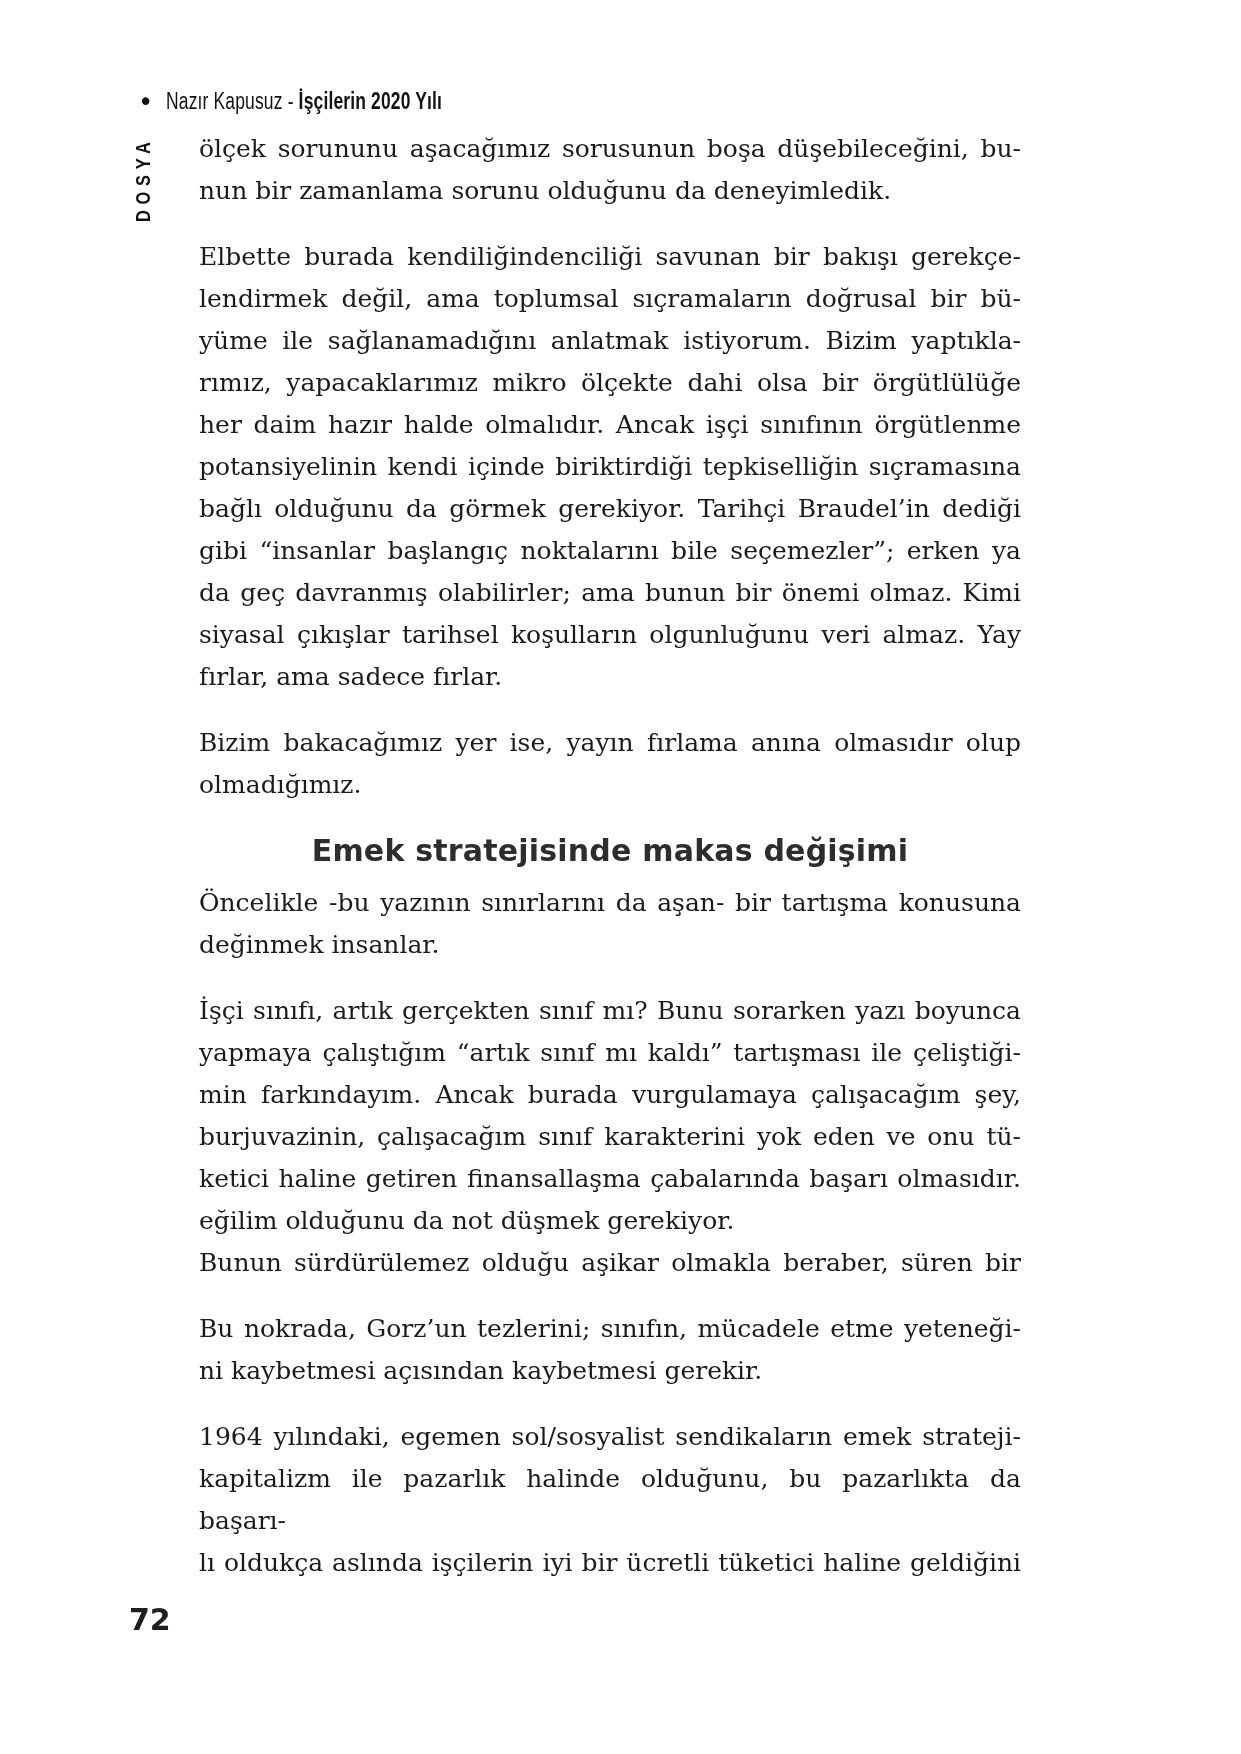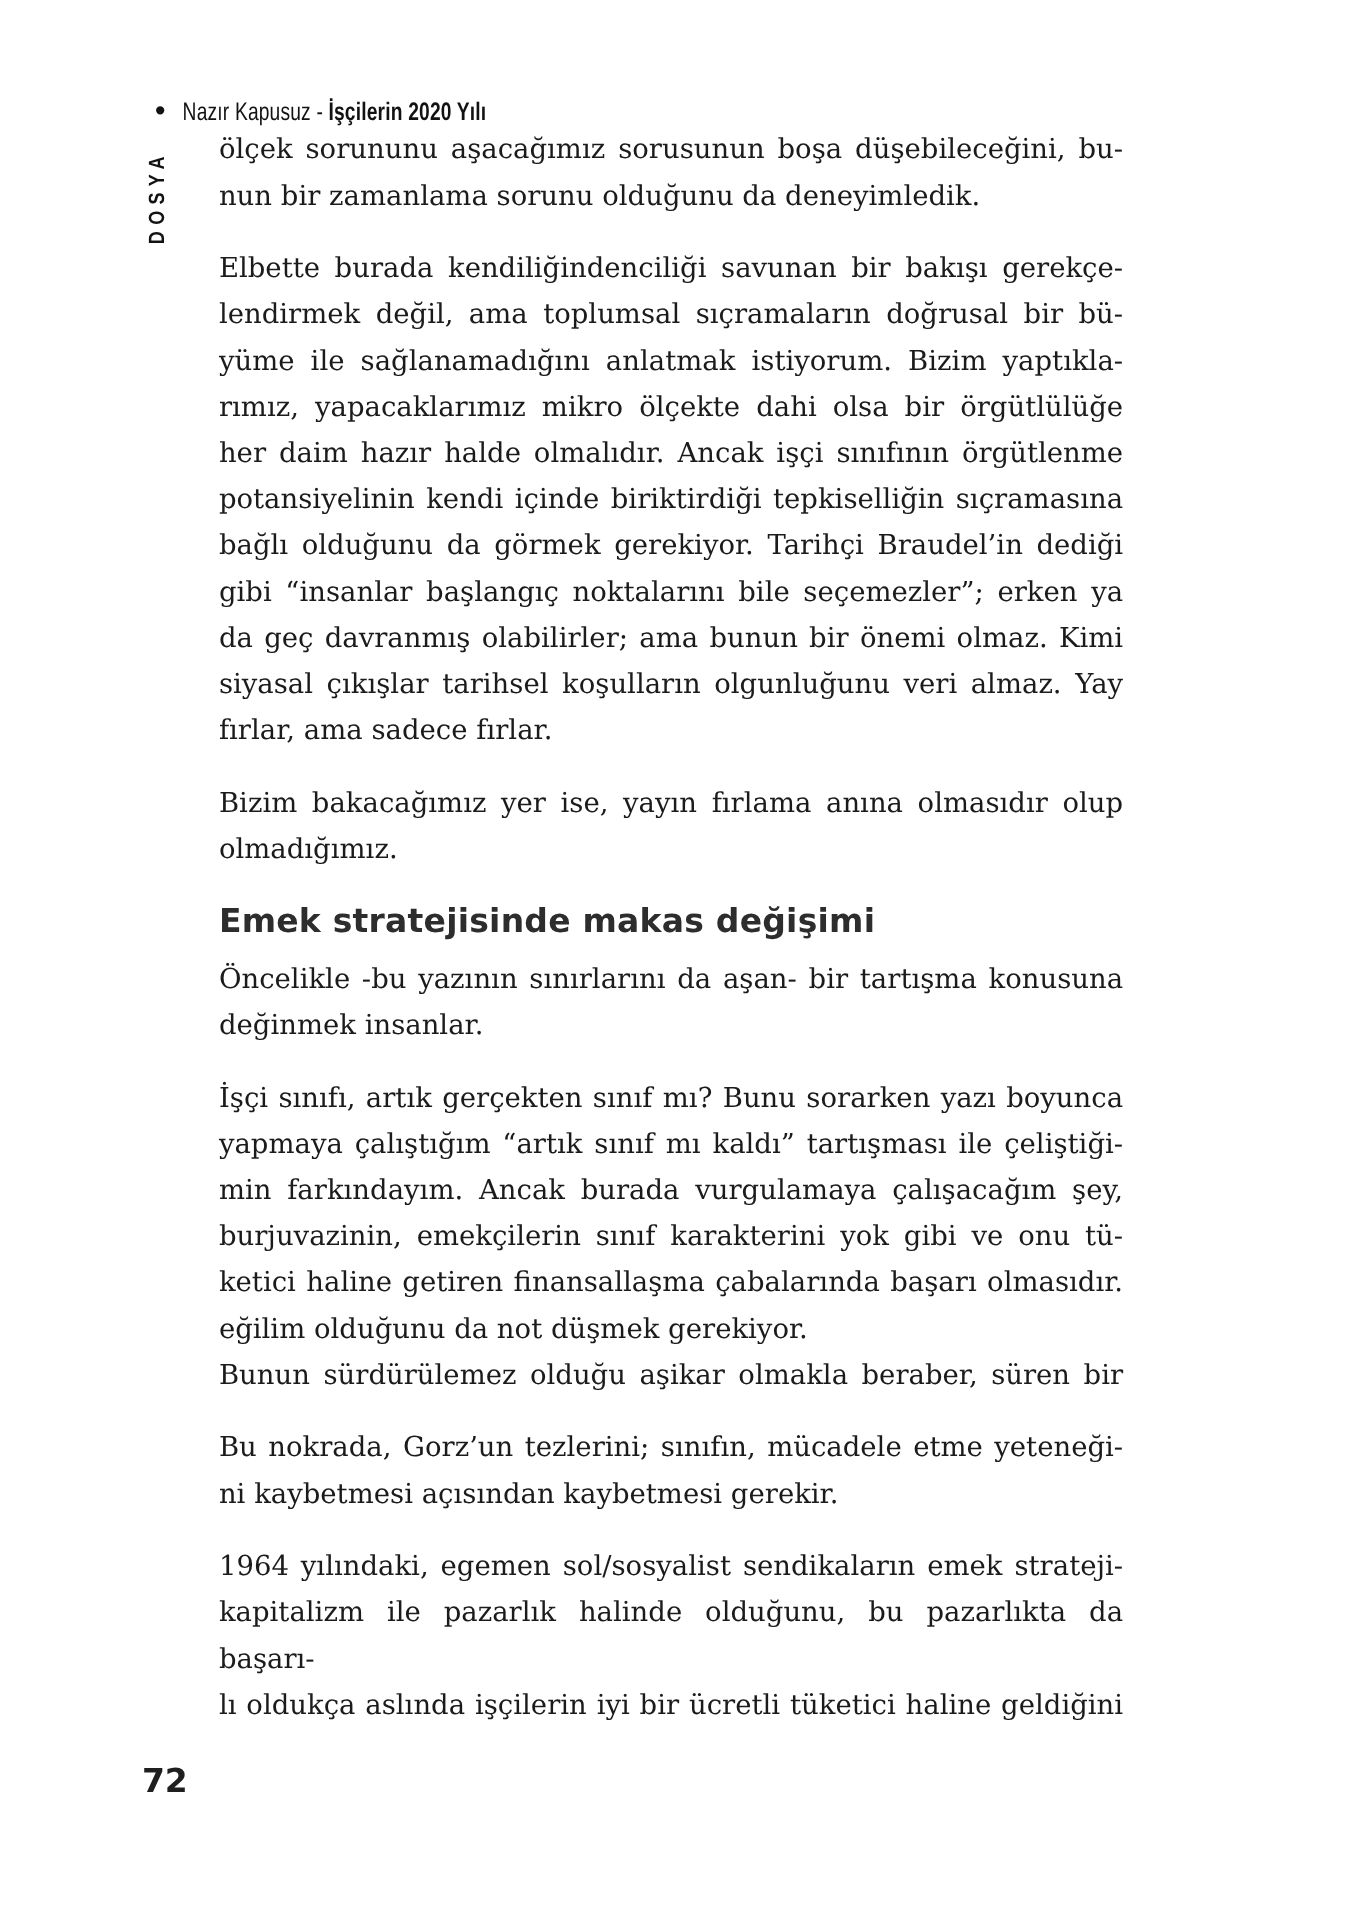--- a/index.html
+++ b/index.html
@@ -58,40 +58,41 @@
     font-weight: 700;
     font-size: 20px;
     letter-spacing: 7px;
     color: #121212;
   }
 
   
   .text-column {
     position: absolute;
     left: 199px;
-    top: 115px;
+    top: 128px;
     width: 822px;
     color: #1b1b1b;
     font-size: 25px;
     line-height: 42px;
   }
   .paragraph { margin: 0 0 24px 0; }
   .line {
     text-align: justify;
     text-align-last: justify;
   }
   .line.final { text-align-last: left; }
   .section-heading {
     font-family: "DejaVu Sans", "Liberation Sans", sans-serif;
     font-weight: 700;
     font-size: 30px;
     line-height: 38px;
     color: #2d2d2d;
     margin: 26px 0 12px 0;
     letter-spacing: 0.2px;
+    text-align: center;
   }
 
   
   .page-number {
     position: absolute;
     left: 129px;
     top: 1602px;
     font-family: "DejaVu Sans", "Liberation Sans", sans-serif;
     font-weight: 700;
     font-size: 30px;
@@ -136,21 +137,21 @@
       </div>
       <div class="section-heading">Emek stratejisinde makas değişimi</div>
       <div class="paragraph">
         <div class="line">Öncelikle -bu yazının sınırlarını da aşan- bir tartışma konusuna</div>
         <div class="line final">değinmek insanlar.</div>
       </div>
       <div class="paragraph">
         <div class="line">İşçi sınıfı, artık gerçekten sınıf mı? Bunu sorarken yazı boyunca</div>
         <div class="line">yapmaya çalıştığım “artık sınıf mı kaldı” tartışması ile çeliştiği-</div>
         <div class="line">min farkındayım. Ancak burada vurgulamaya çalışacağım şey,</div>
-        <div class="line">burjuvazinin, emekçilerin sınıf karakterini yok gibi ve onu tü-</div>
+        <div class="line">burjuvazinin, çalışacağım sınıf karakterini yok eden ve onu tü-</div>
         <div class="line">ketici haline getiren finansallaşma çabalarında başarı olmasıdır.</div>
         <div class="line final">eğilim olduğunu da not düşmek gerekiyor.</div>
         <div class="line">Bunun sürdürülemez olduğu aşikar olmakla beraber, süren bir</div>
       </div>
       <div class="paragraph">
         <div class="line">Bu nokrada, Gorz’un tezlerini; sınıfın, mücadele etme yeteneği-</div>
         <div class="line final">ni kaybetmesi açısından kaybetmesi gerekir.</div>
       </div>
       <div class="paragraph">
         <div class="line">1964 yılındaki, egemen sol/sosyalist sendikaların emek strateji-</div>

